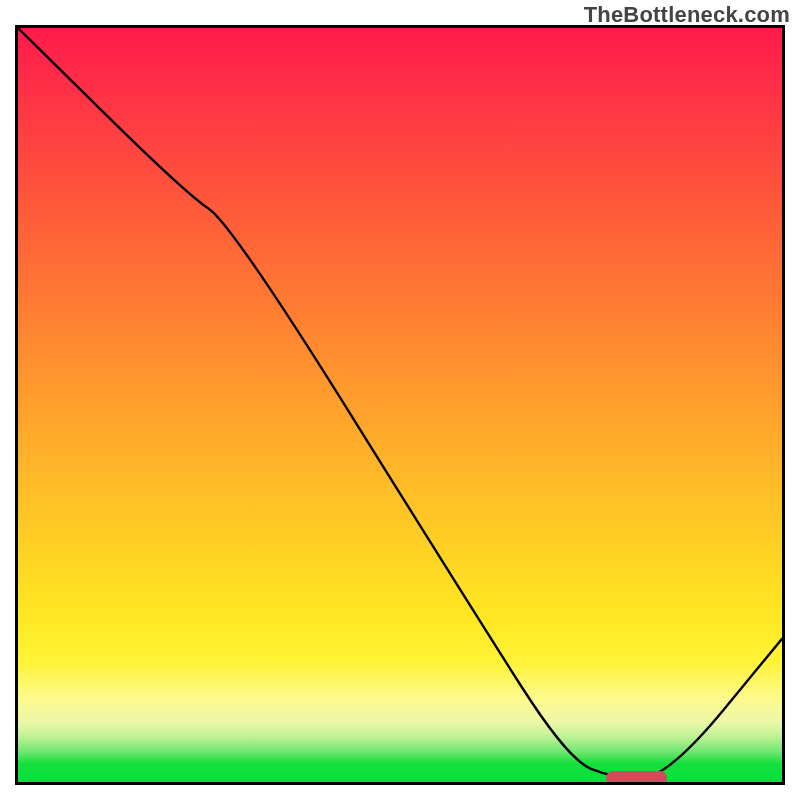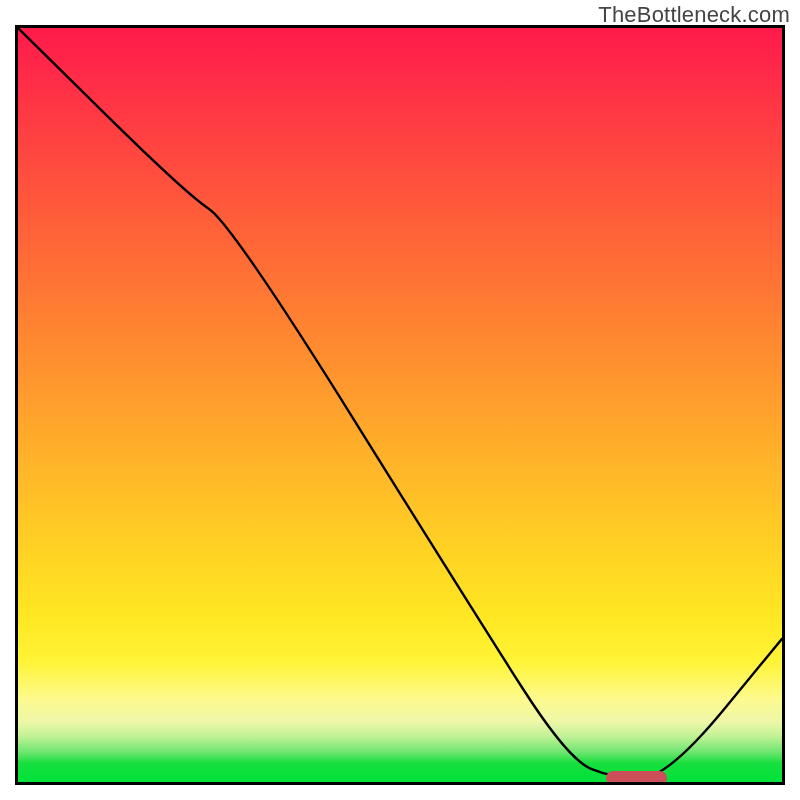--- a/index.html
+++ b/index.html
@@ -14,21 +14,21 @@
   .frame {
     position: relative;
     width: 800px;
     height: 800px;
   }
   .watermark {
     position: absolute;
     top: 2px;
     right: 10px;
     font-size: 22px;
-    font-weight: 400;
+    font-weight: 700;
     color: #444;
     letter-spacing: 0.2px;
   }
   .plot-outer {
     position: absolute;
     left: 15px;
     top: 25px;
     width: 770px;
     height: 760px;
     border: 3px solid #000;

